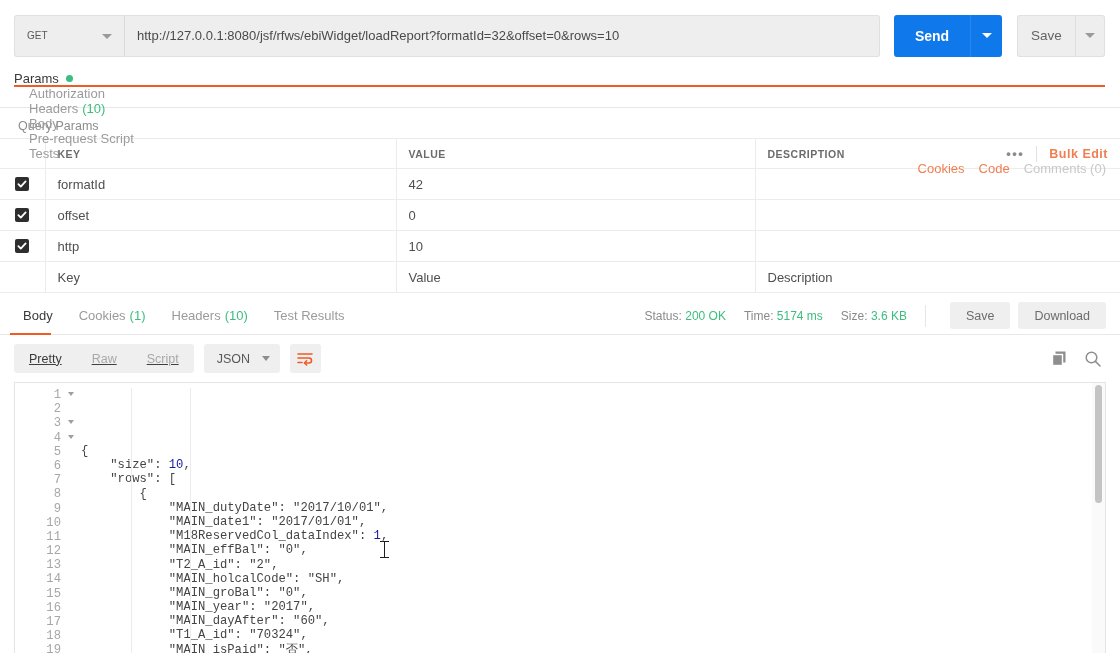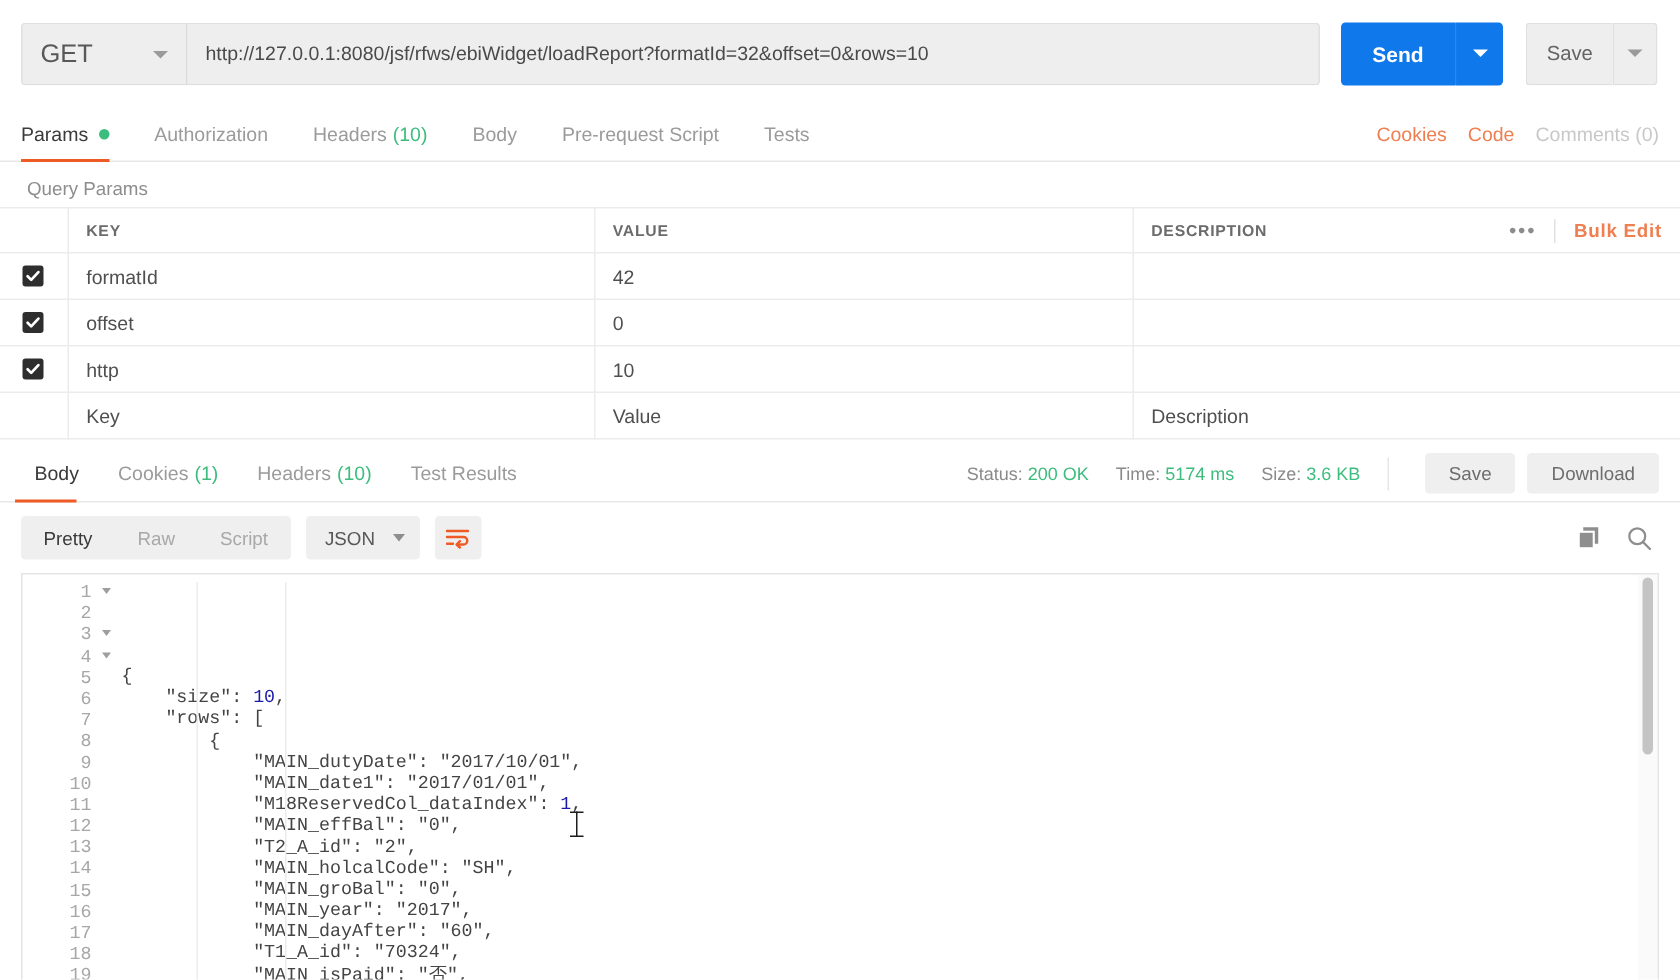--- a/index.html
+++ b/index.html
@@ -22,21 +22,21 @@
     width: 110px; height: 42px;
     background: #eeeeee;
     border: 1px solid #e0e0e0;
     border-right: none;
     border-radius: 3px 0 0 3px;
     display: flex; align-items: center;
     padding: 0 12px;
     position: relative;
     cursor: pointer;
   }
-  .method-label { font-size: 17px; color: #585858; }
+  .method-label { font-size: 10px; color: #585858; }
   .caret-down {
     position: absolute; right: 12px; top: 50%;
     margin-top: -2px;
     width: 0; height: 0;
     border-left: 5px solid transparent;
     border-right: 5px solid transparent;
     border-top: 5px solid #9a9a9a;
   }
   .url-input {
     flex: 1; height: 42px;
@@ -101,20 +101,21 @@
     display: block;
   }
 
   
   .req-tabs {
     height: 37px;
     display: flex; align-items: stretch;
     border-bottom: 1px solid #e8e8e8;
     padding-left: 14px;
     position: relative;
+    flex-direction: column;
   }
   .tab {
     display: flex; align-items: center;
     padding: 0 15px;
     font-size: 13px; color: #9b9b9b;
     cursor: pointer;
     position: relative;
     white-space: nowrap;
   }
   .tab:first-child { padding-left: 0; }
@@ -211,20 +212,21 @@
   }
 
   
   .body-toolbar {
     height: 47px; display: flex; align-items: center;
     padding: 0 14px 0 14px; gap: 10px;
   }
   .seg {
     display: flex; background: #efefef; border-radius: 3px; height: 29px;
     align-items: stretch;
+    text-decoration: underline;
   }
   .seg-item {
     display: flex; align-items: center; padding: 0 15px;
     font-size: 12.5px; color: #a8a8a8; cursor: pointer;
   }
   .seg-item.active { color: #3a3a3a; }
   .fmt-select {
     display: flex; align-items: center; height: 29px;
     background: #efefef; border-radius: 3px;
     padding: 0 10px 0 13px; gap: 12px; cursor: pointer;

